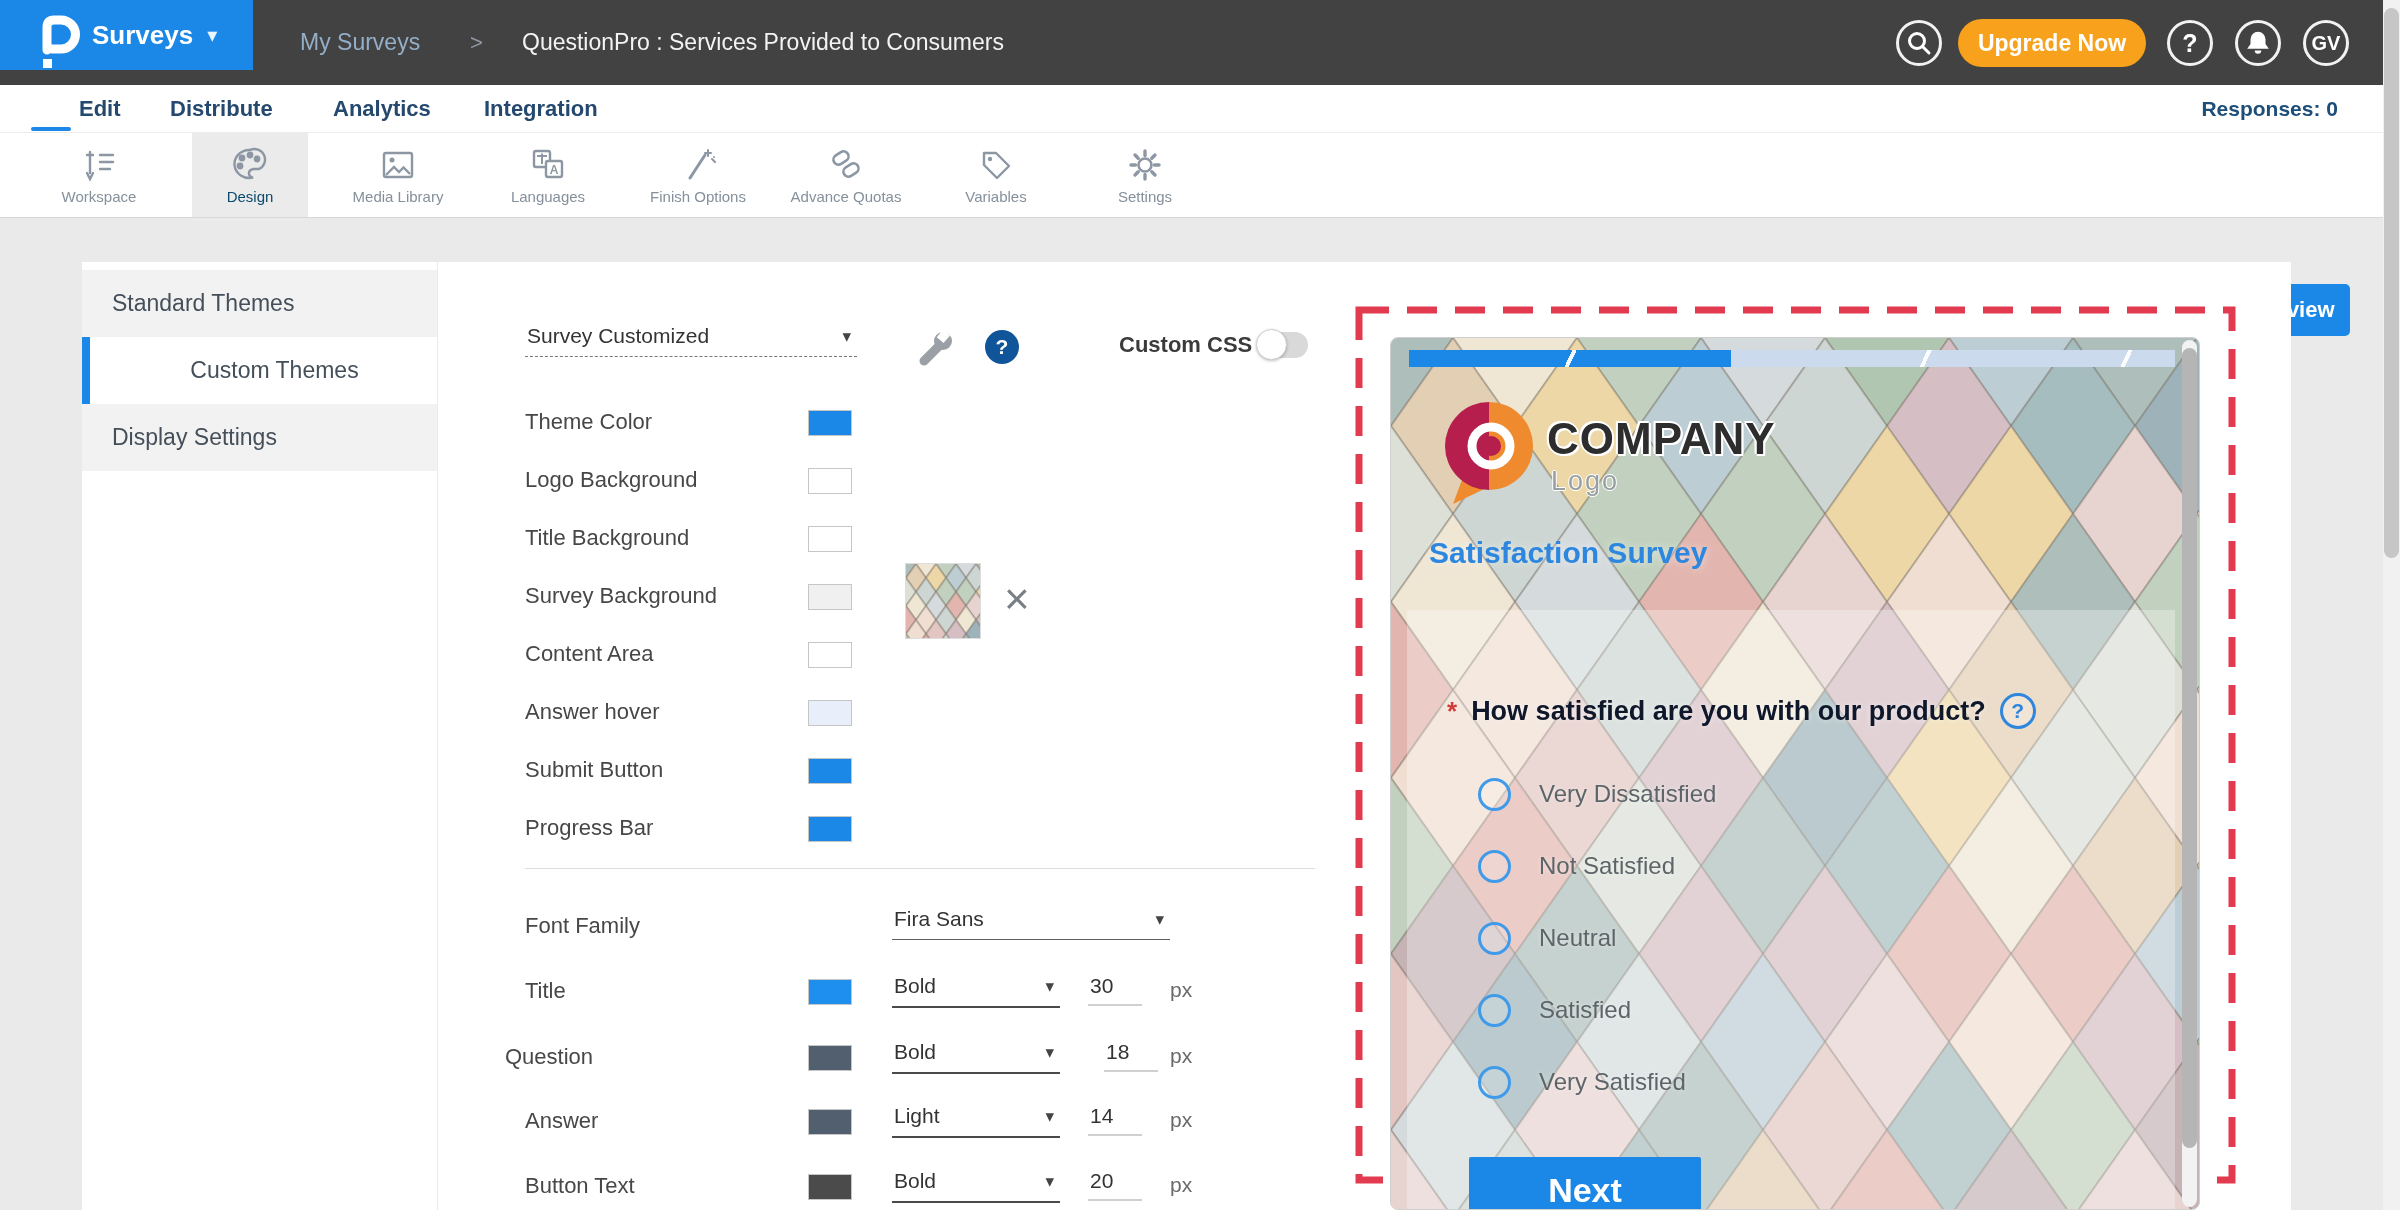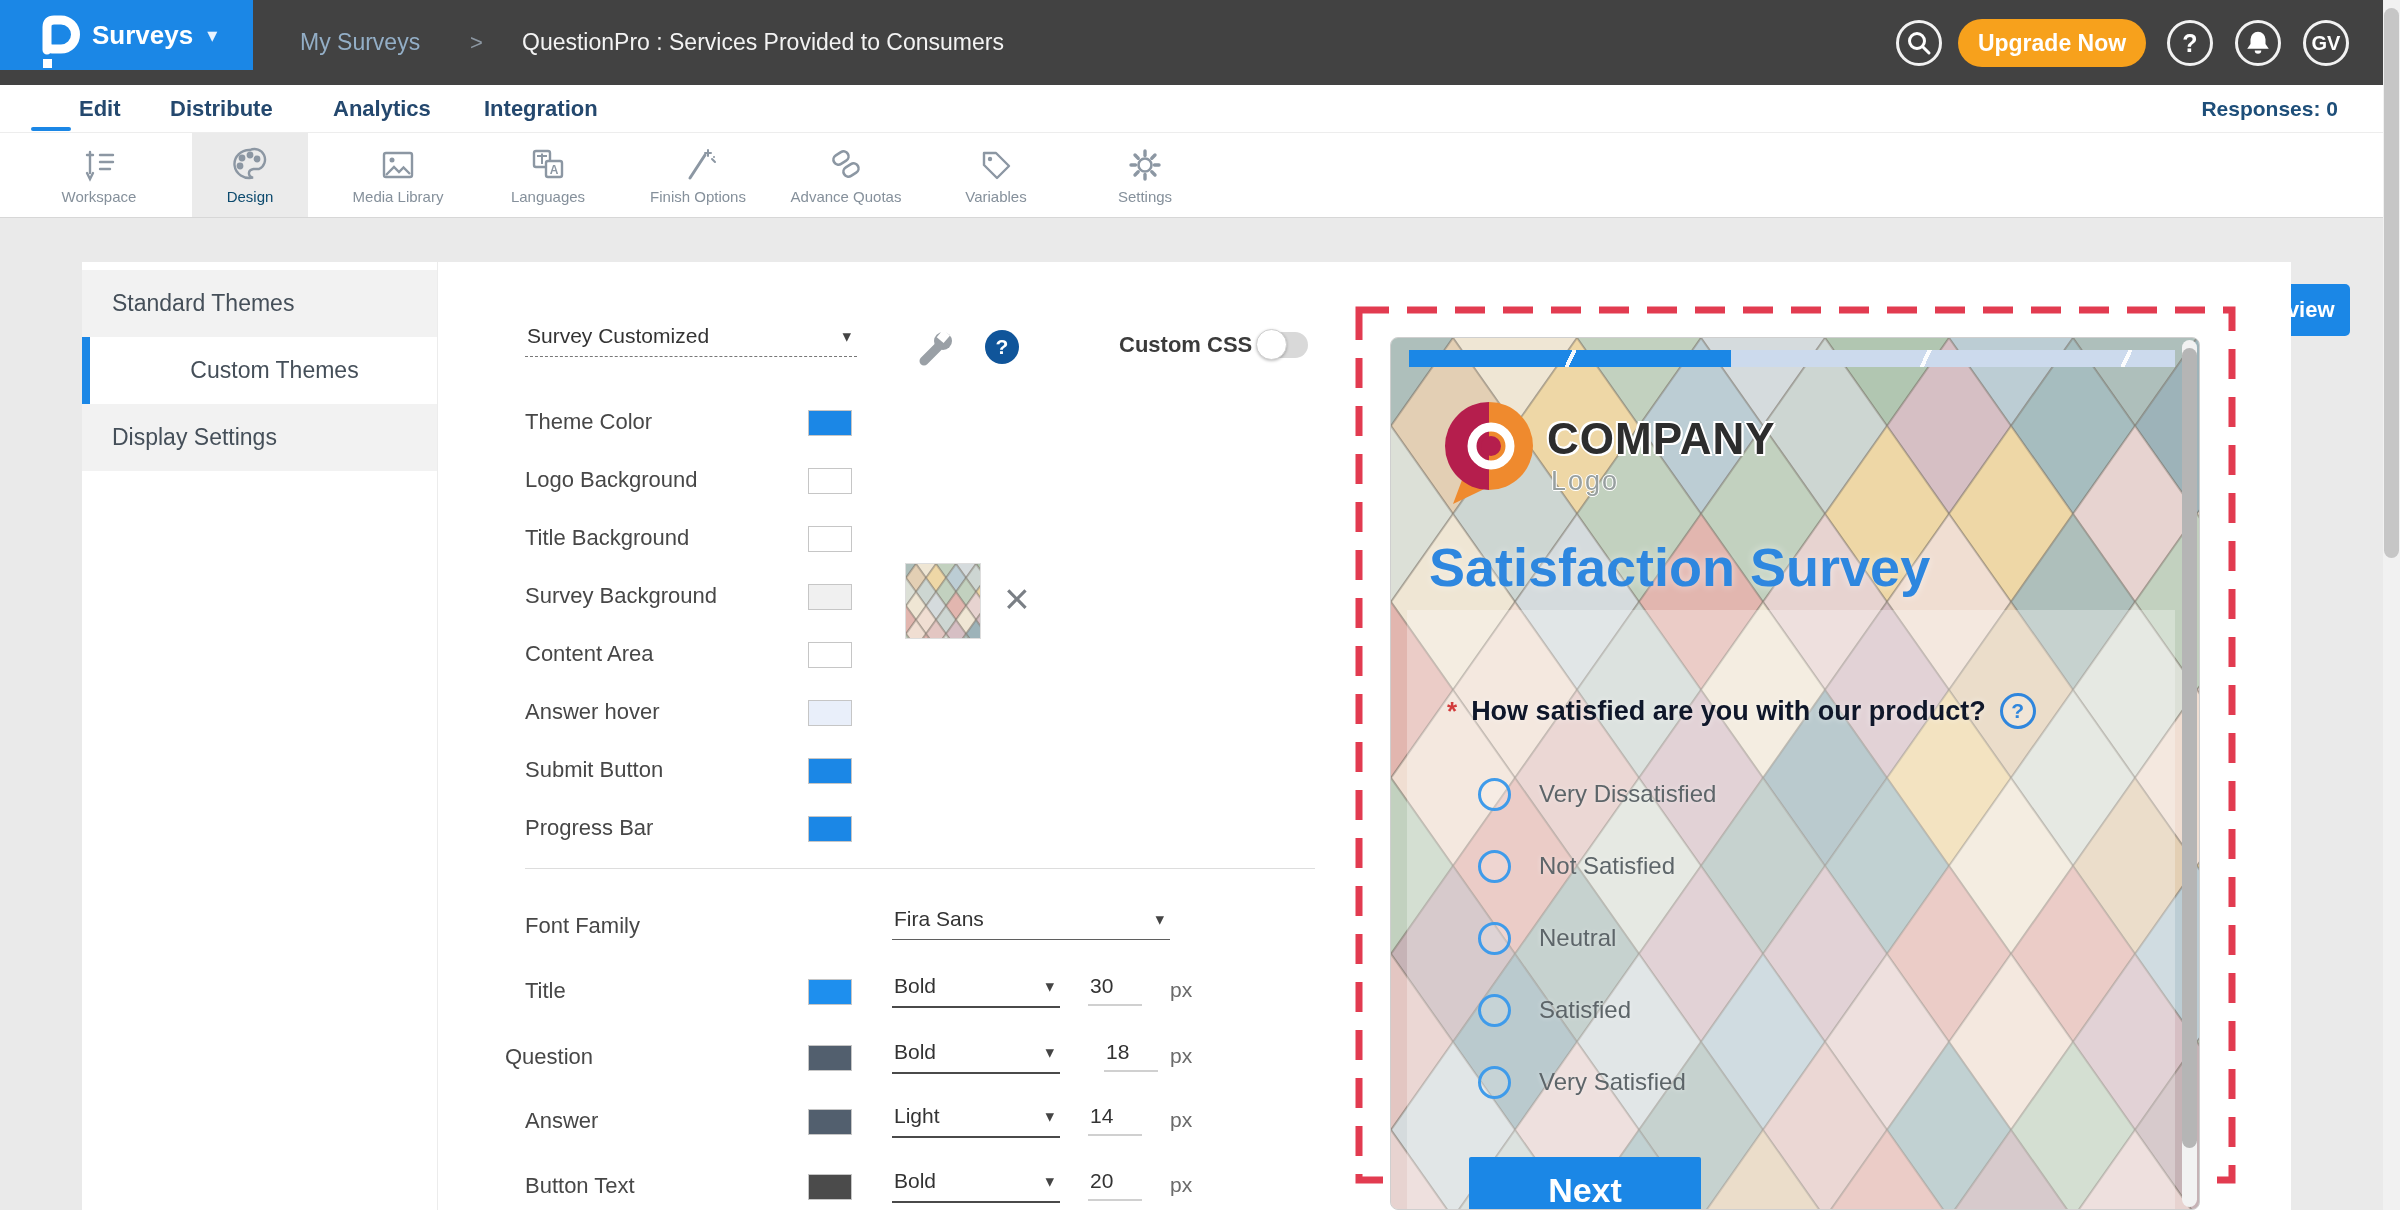--- a/index.html
+++ b/index.html
@@ -64,21 +64,21 @@
   .xremove{font-size:44px;color:#7a7f85;cursor:pointer;line-height:30px;}
 
   
   .frame{left:1308px;top:75px;width:810px;height:873px;border:1px solid #cfcfcf;border-radius:8px;overflow:hidden;background:#dfe3e0;box-sizing:border-box;}
   .pbar{left:18px;top:12px;width:766px;height:17px;display:flex;overflow:hidden;}
   .pfill{height:100%;background-image:repeating-linear-gradient(115deg,transparent 0 148px,rgba(255,255,255,.95) 148px 152px);}
   .prest{height:100%;flex:1;background-color:#ccdaed;background-image:repeating-linear-gradient(115deg,transparent 0 178px,rgba(255,255,255,.95) 178px 182px);}
   .ctitle{font-size:44px;font-weight:800;letter-spacing:1px;color:#2d2d2d;
           text-shadow:2px 0 #fff,-2px 0 #fff,0 2px #fff,0 -2px #fff,2px 2px #fff,-2px -2px #fff;}
   .clogo{font-size:27px;color:#98a0a0;letter-spacing:2px;text-shadow:1px 0 #fff,-1px 0 #fff,0 1px #fff,0 -1px #fff;}
-  .stitle{font-size:54px;font-weight:700;color:#2e87df;text-shadow:0 0 8px rgba(255,255,255,.55);}
+  .stitle{font-size:30px;font-weight:700;color:#2e87df;text-shadow:0 0 8px rgba(255,255,255,.55);}
   .overlay{left:16px;right:24px;top:272px;bottom:0;background:rgba(255,255,255,.30);}
   .qrow{left:56px;top:355px;display:flex;align-items:center;gap:14px;}
   .qstar{color:#d23b3b;font-size:26px;font-weight:700;}
   .qtext{color:#0f172a;font-size:27px;font-weight:700;text-shadow:0 0 6px rgba(255,255,255,.6);}
   .qhelp{width:36px;height:36px;border:3px solid #2f86dd;border-radius:50%;color:#2f86dd;font-size:21px;font-weight:700;
          display:flex;align-items:center;justify-content:center;cursor:pointer;box-sizing:border-box;background:rgba(255,255,255,.25);}
   .opt{left:87px;height:34px;display:flex;align-items:center;gap:28px;cursor:pointer;}
   .radio{width:33px;height:33px;border:3px solid #3f9bea;border-radius:50%;background:rgba(255,255,255,.18);box-sizing:border-box;}
   .optlabel{color:#5d6569;font-size:24px;text-shadow:0 0 5px rgba(255,255,255,.5);}
   .nextbtn{left:78px;top:819px;width:232px;height:86px;background:#1b87e6;color:#fff;font-size:34px;font-weight:700;

